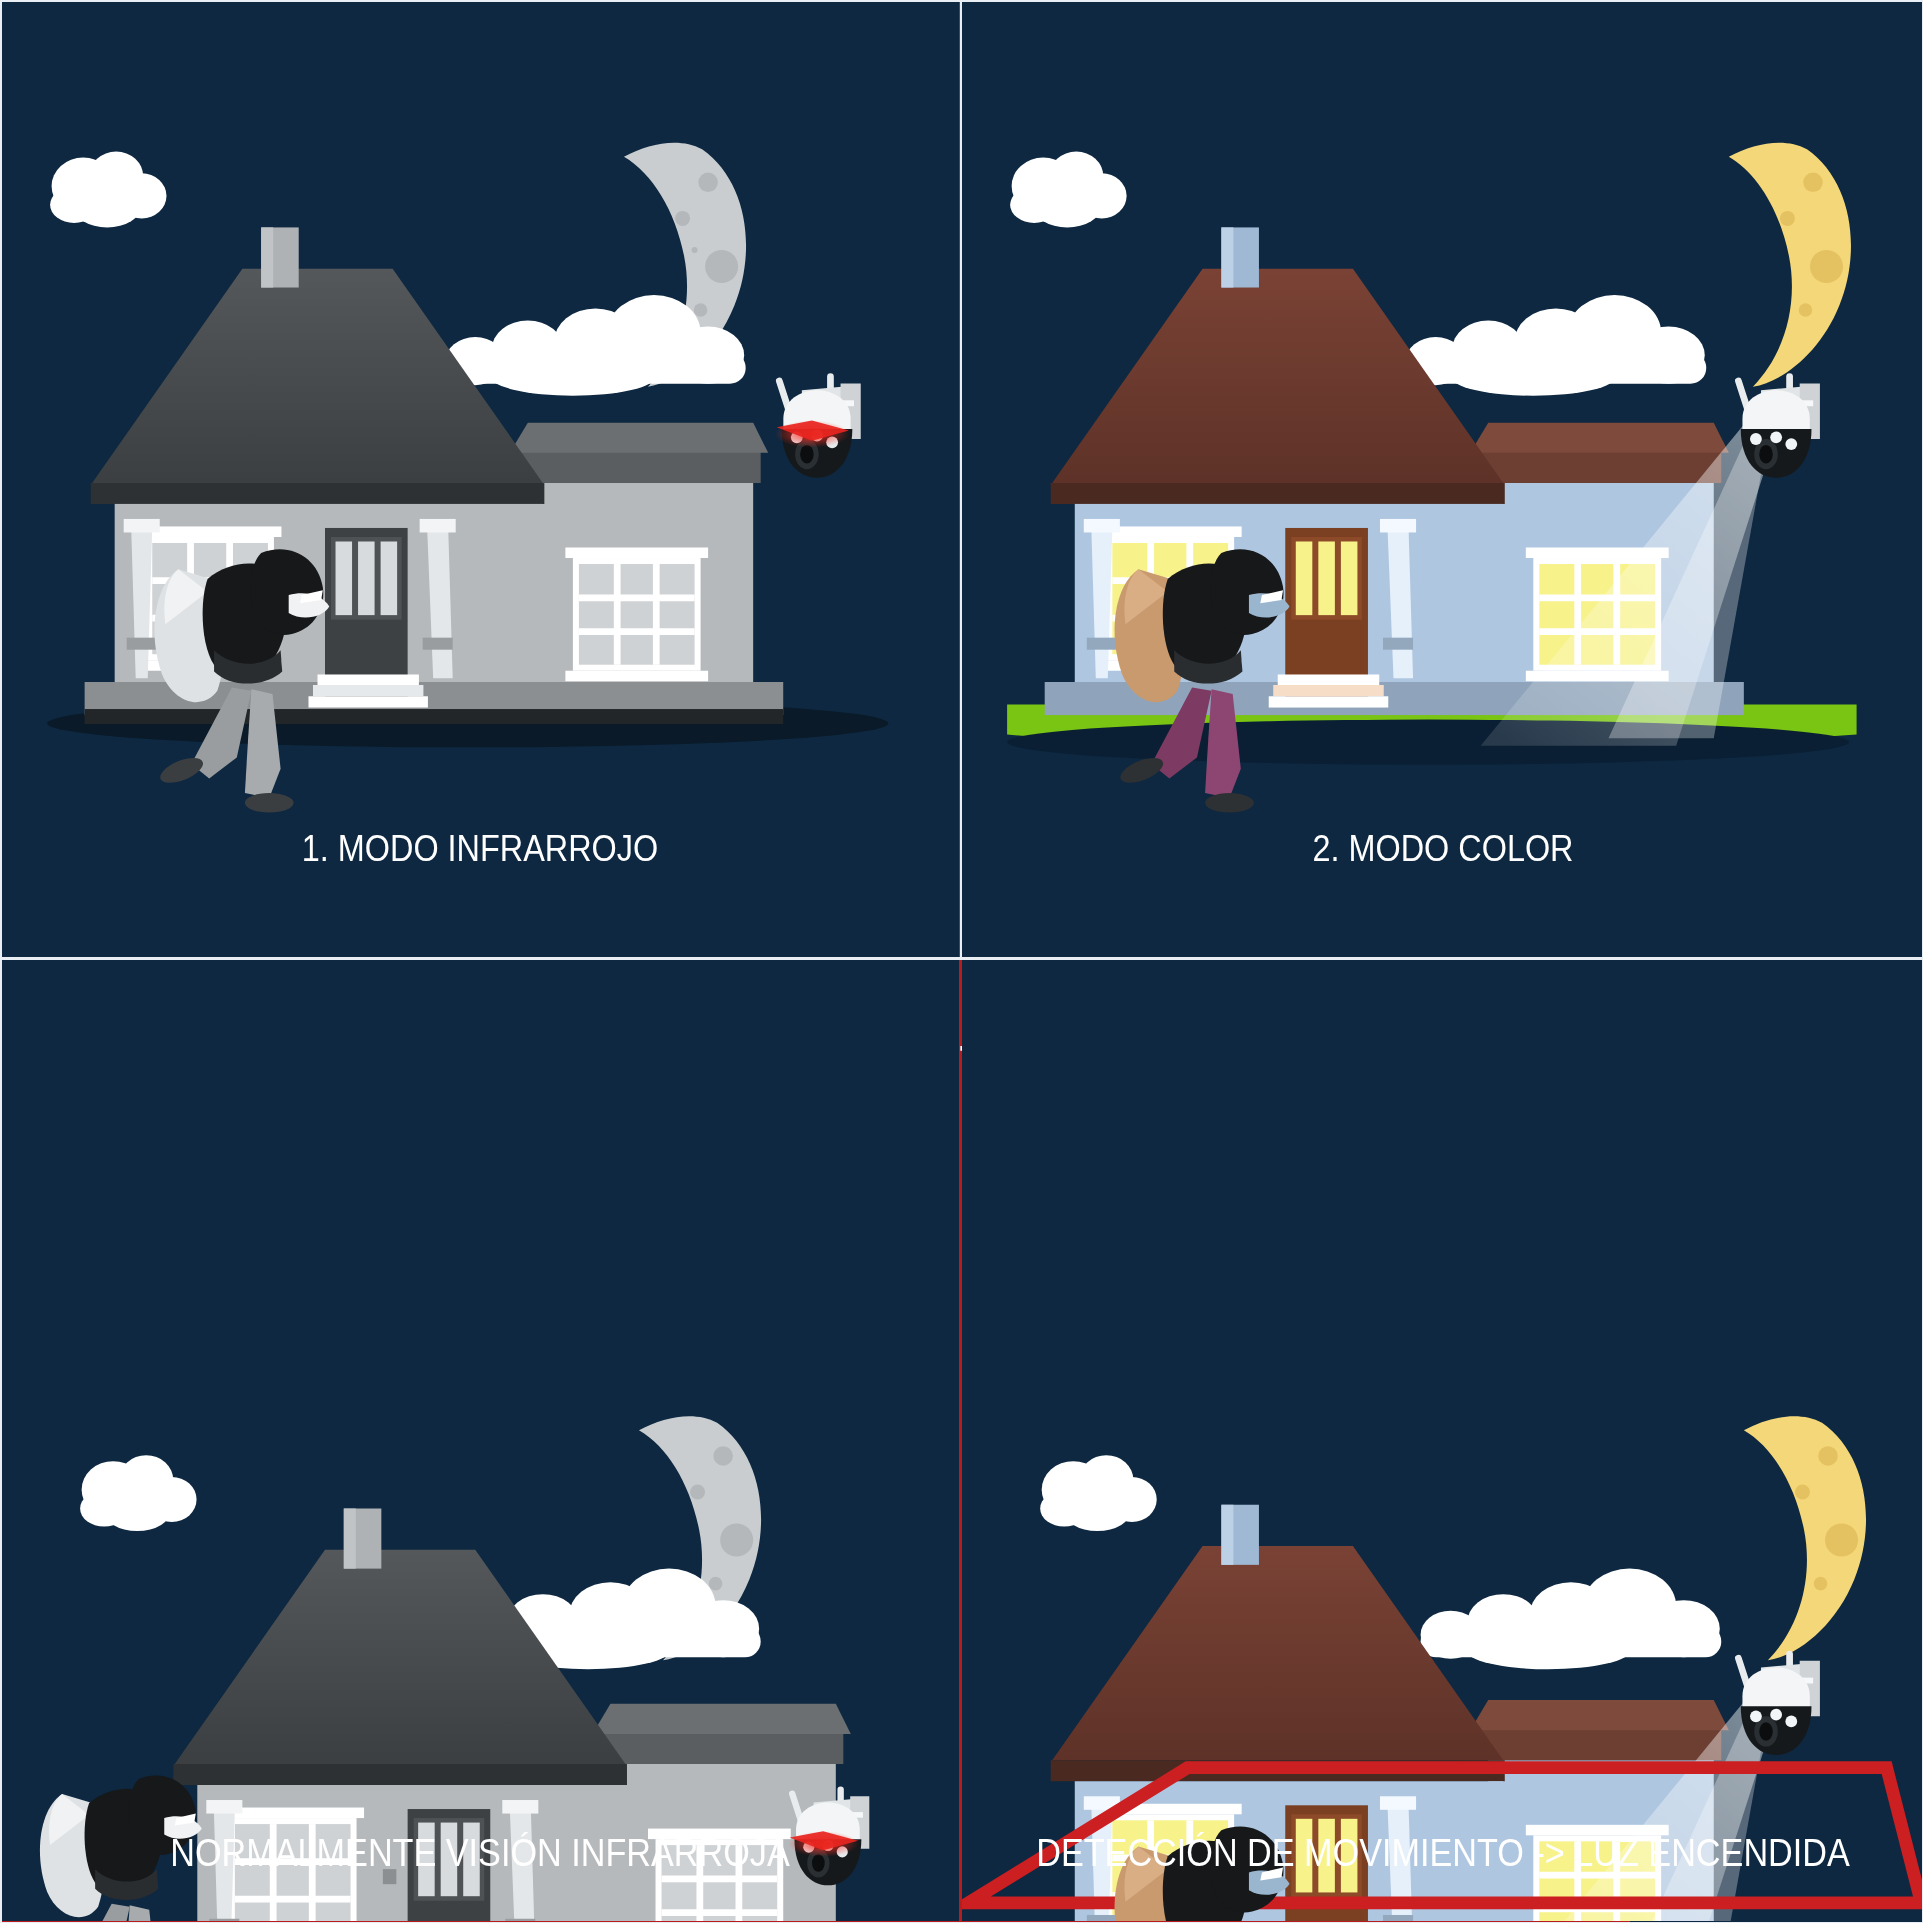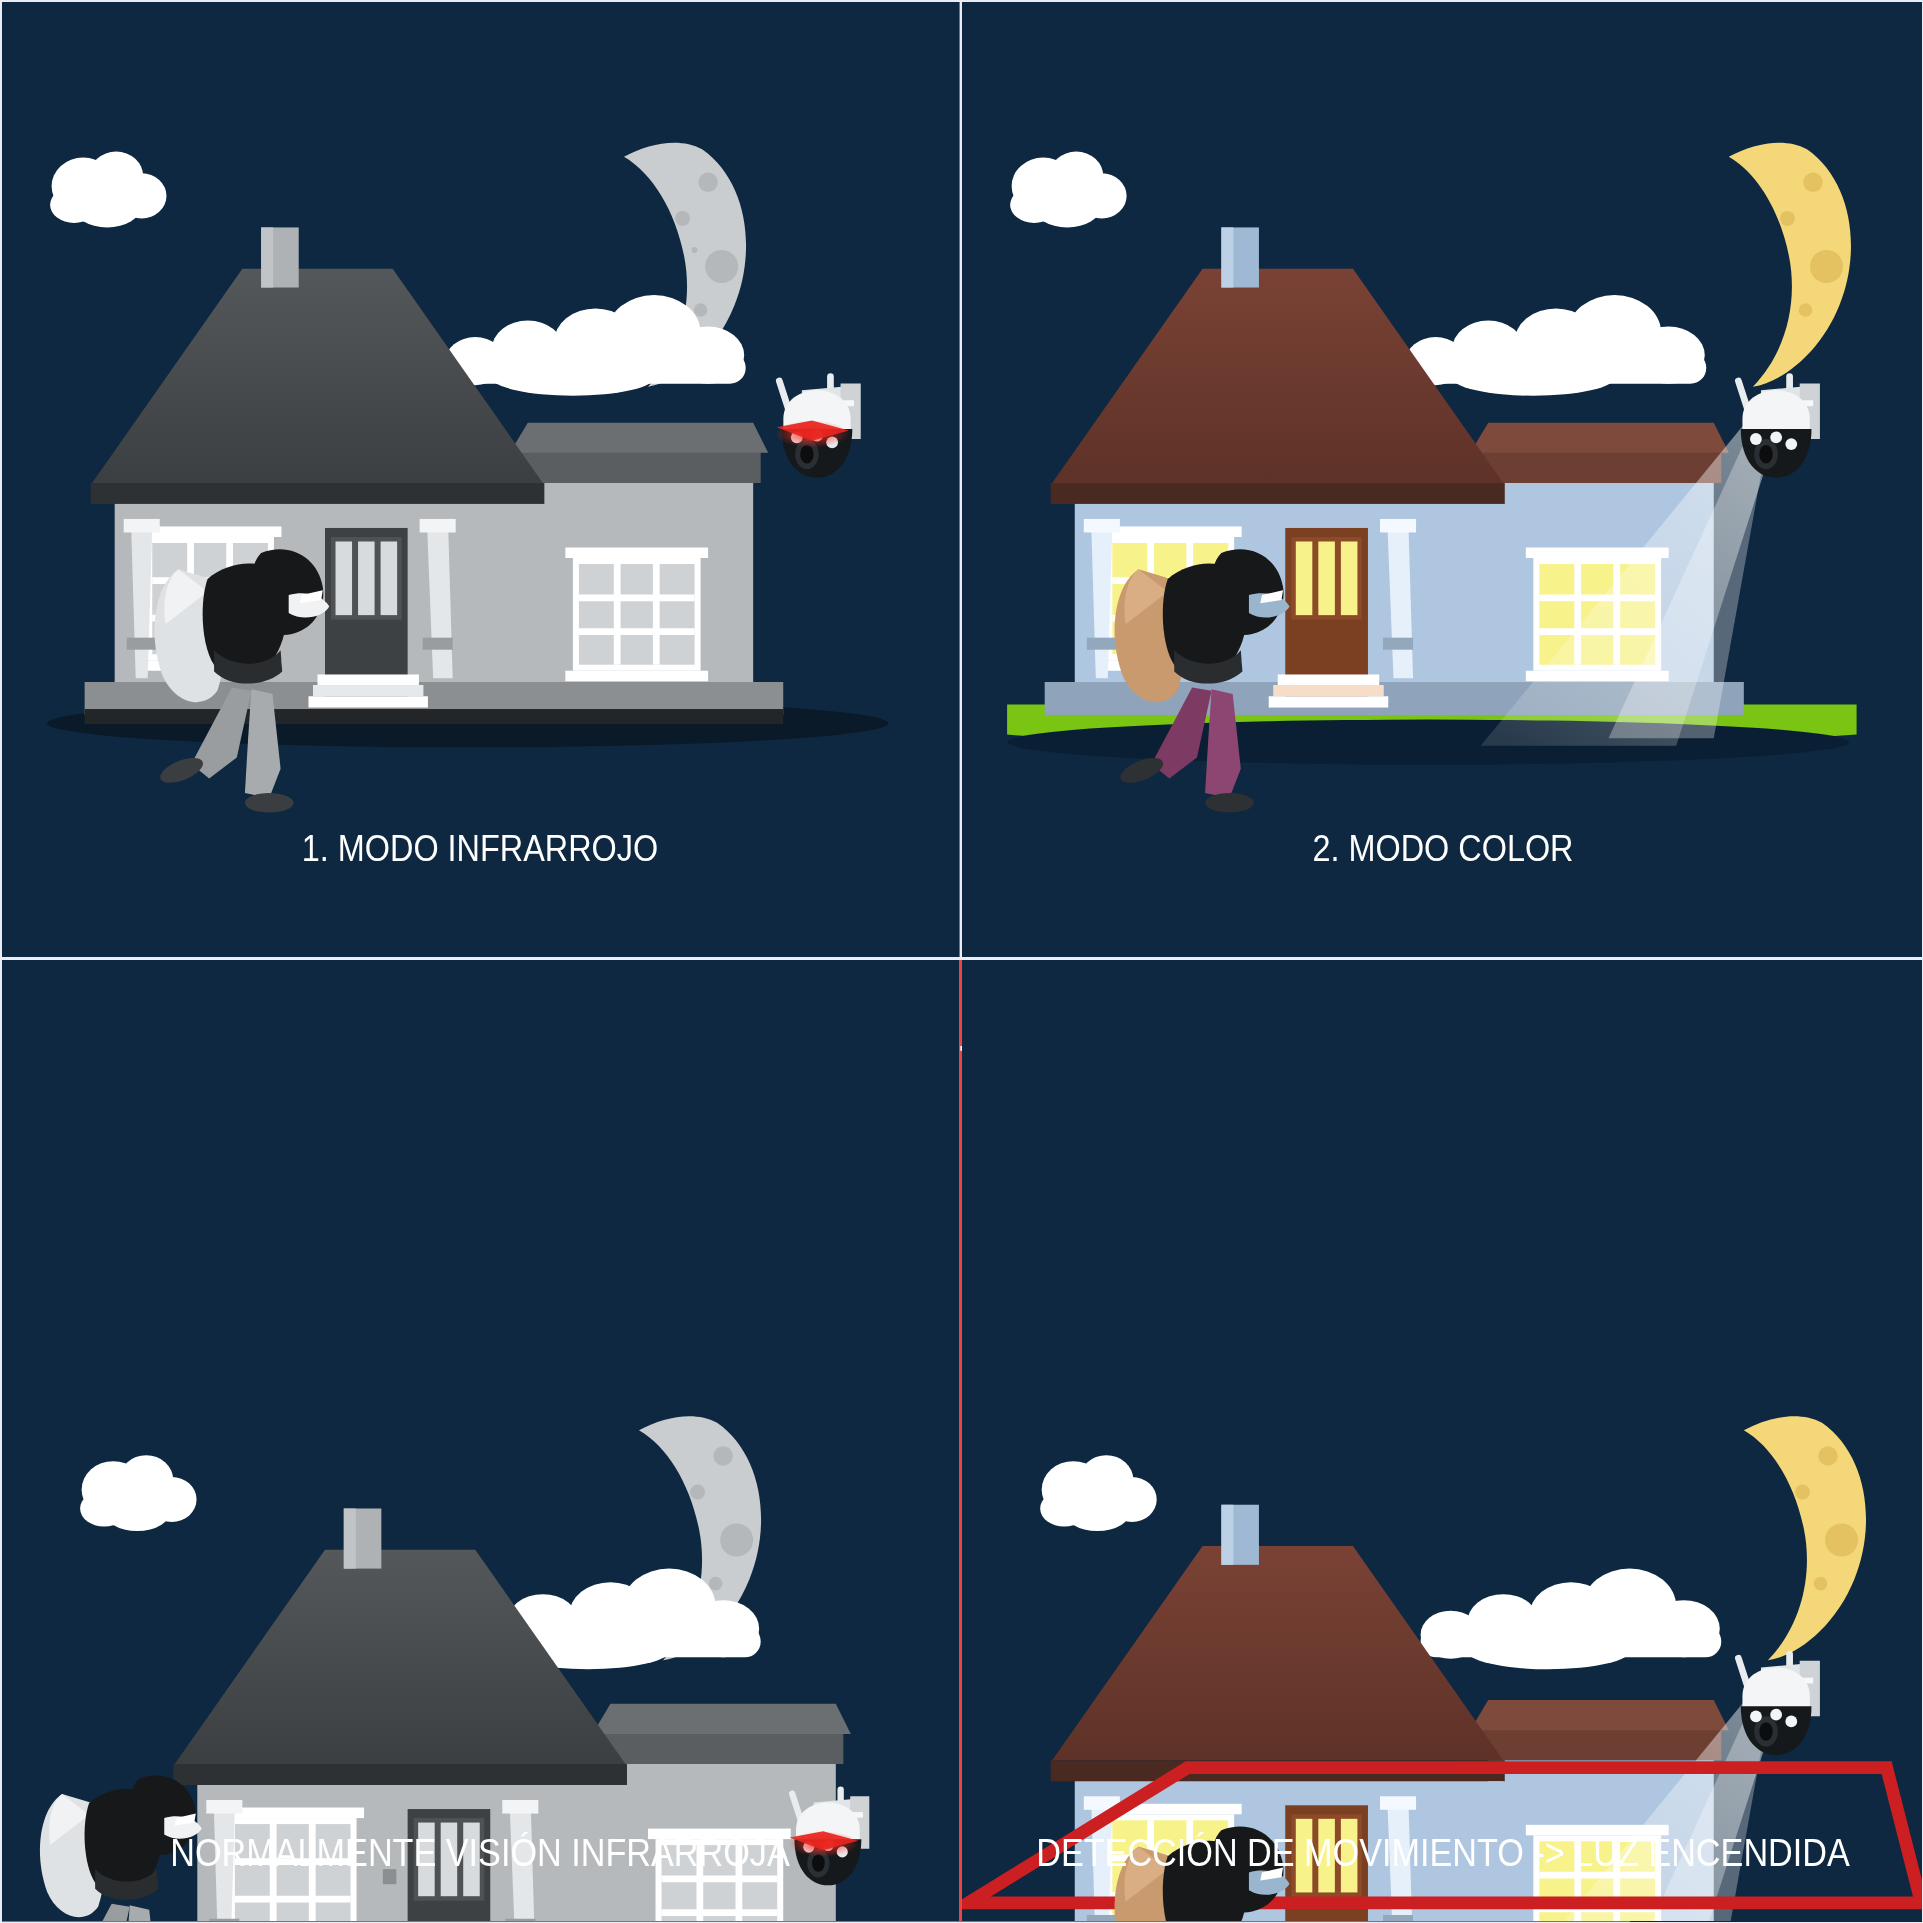--- a/index.html
+++ b/index.html
@@ -2,21 +2,21 @@
 <html style="font-size:12px"><head>
 <meta charset="utf-8">
 <style>
   html,body{margin:0;padding:0;}
   body{
     width:1924px;height:1924px;
     background:#0d2840;
     font-family:"Liberation Sans", sans-serif;
     overflow:hidden;
   }
-  .stage{position:relative;width:1630px;height:1924px;background:#ef4444;}
+  .stage{position:relative;width:1630px;height:1924px;background:#b91c1c;}
 
   
   .divider-v{position:absolute;left:960px;top:0;width:2.3px;height:960px;background:#e8eef4;}
   .divider-h{position:absolute;left:0;top:957px;width:1924px;height:3px;background:#e8eef4;}
   .edge-t{position:absolute;left:0;top:0;width:1924px;height:2.3px;background:#e8eef4;}
   .edge-b{position:absolute;left:0;top:1922px;width:1924px;height:2.3px;background:#e8eef4;}
   .edge-l{position:absolute;left:0;top:0;width:2.3px;height:1924px;background:#e8eef4;}
   .edge-r{position:absolute;left:1922px;top:0;width:2.3px;height:1924px;background:#e8eef4;}
 
   

